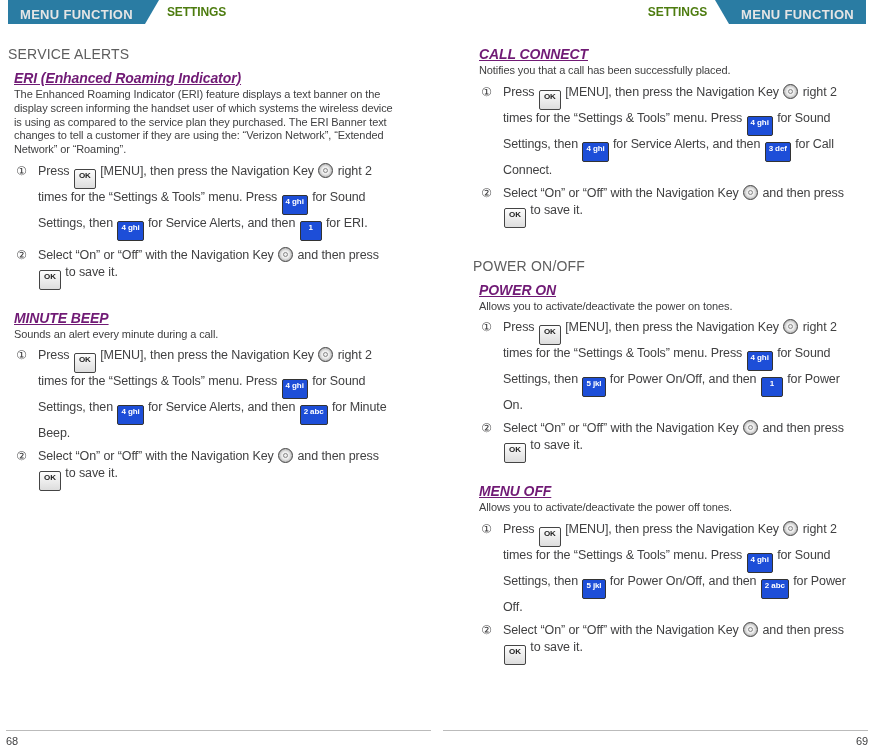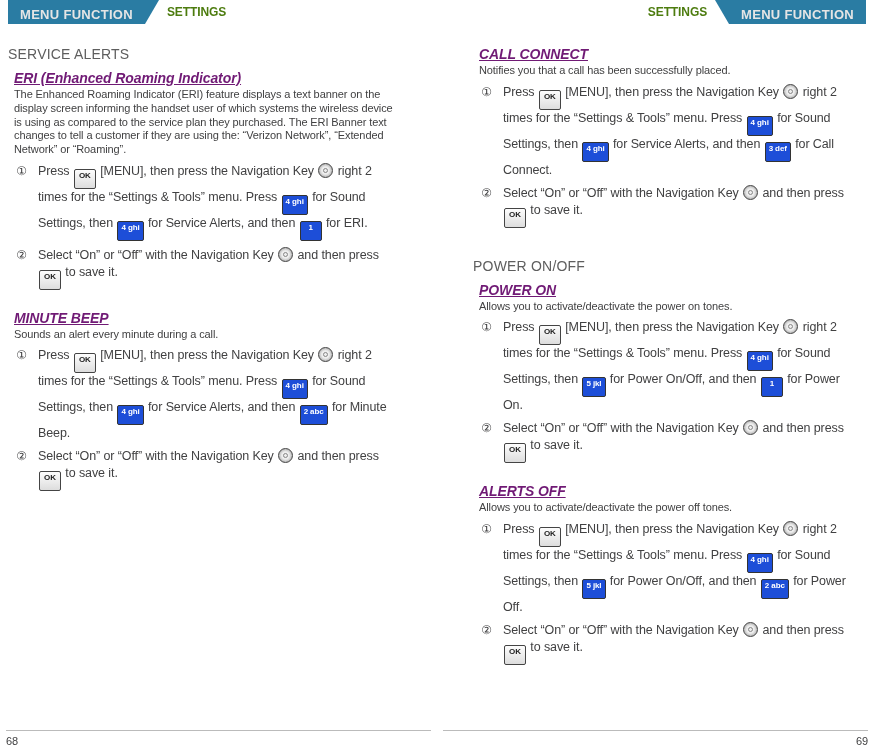--- a/index.html
+++ b/index.html
@@ -216,21 +216,21 @@
     <p class="desc">Allows you to activate/deactivate the power on tones.</p>
     <ol class="steps">
       <li><span class="circ">①</span>
         <span>Press </span><span class="key">OK</span><span> [MENU], then press the Navigation Key </span><span class="key nav"></span><span> right 2 times for the “Settings &amp; Tools” menu. Press </span><span class="key dark">4 ghi</span><span> for Sound Settings, then </span><span class="key dark">5 jkl</span><span> for Power On/Off, and then </span><span class="key dark">1</span><span> for Power On.</span>
       </li>
       <li><span class="circ">②</span>
         <span>Select “On” or “Off” with the Navigation Key </span><span class="key nav"></span><span> and then press </span><span class="key">OK</span><span> to save it.</span>
       </li>
     </ol>
 
-    <h2 class="sub">ALERTS OFF</h2>
+    <h2 class="sub">MENU OFF</h2>
     <p class="desc">Allows you to activate/deactivate the power off tones.</p>
     <ol class="steps">
       <li><span class="circ">①</span>
         <span>Press </span><span class="key">OK</span><span> [MENU], then press the Navigation Key </span><span class="key nav"></span><span> right 2 times for the “Settings &amp; Tools” menu. Press </span><span class="key dark">4 ghi</span><span> for Sound Settings, then </span><span class="key dark">5 jkl</span><span> for Power On/Off, and then </span><span class="key dark">2 abc</span><span> for Power Off.</span>
       </li>
       <li><span class="circ">②</span>
         <span>Select “On” or “Off” with the Navigation Key </span><span class="key nav"></span><span> and then press </span><span class="key">OK</span><span> to save it.</span>
       </li>
     </ol>
   </div>

